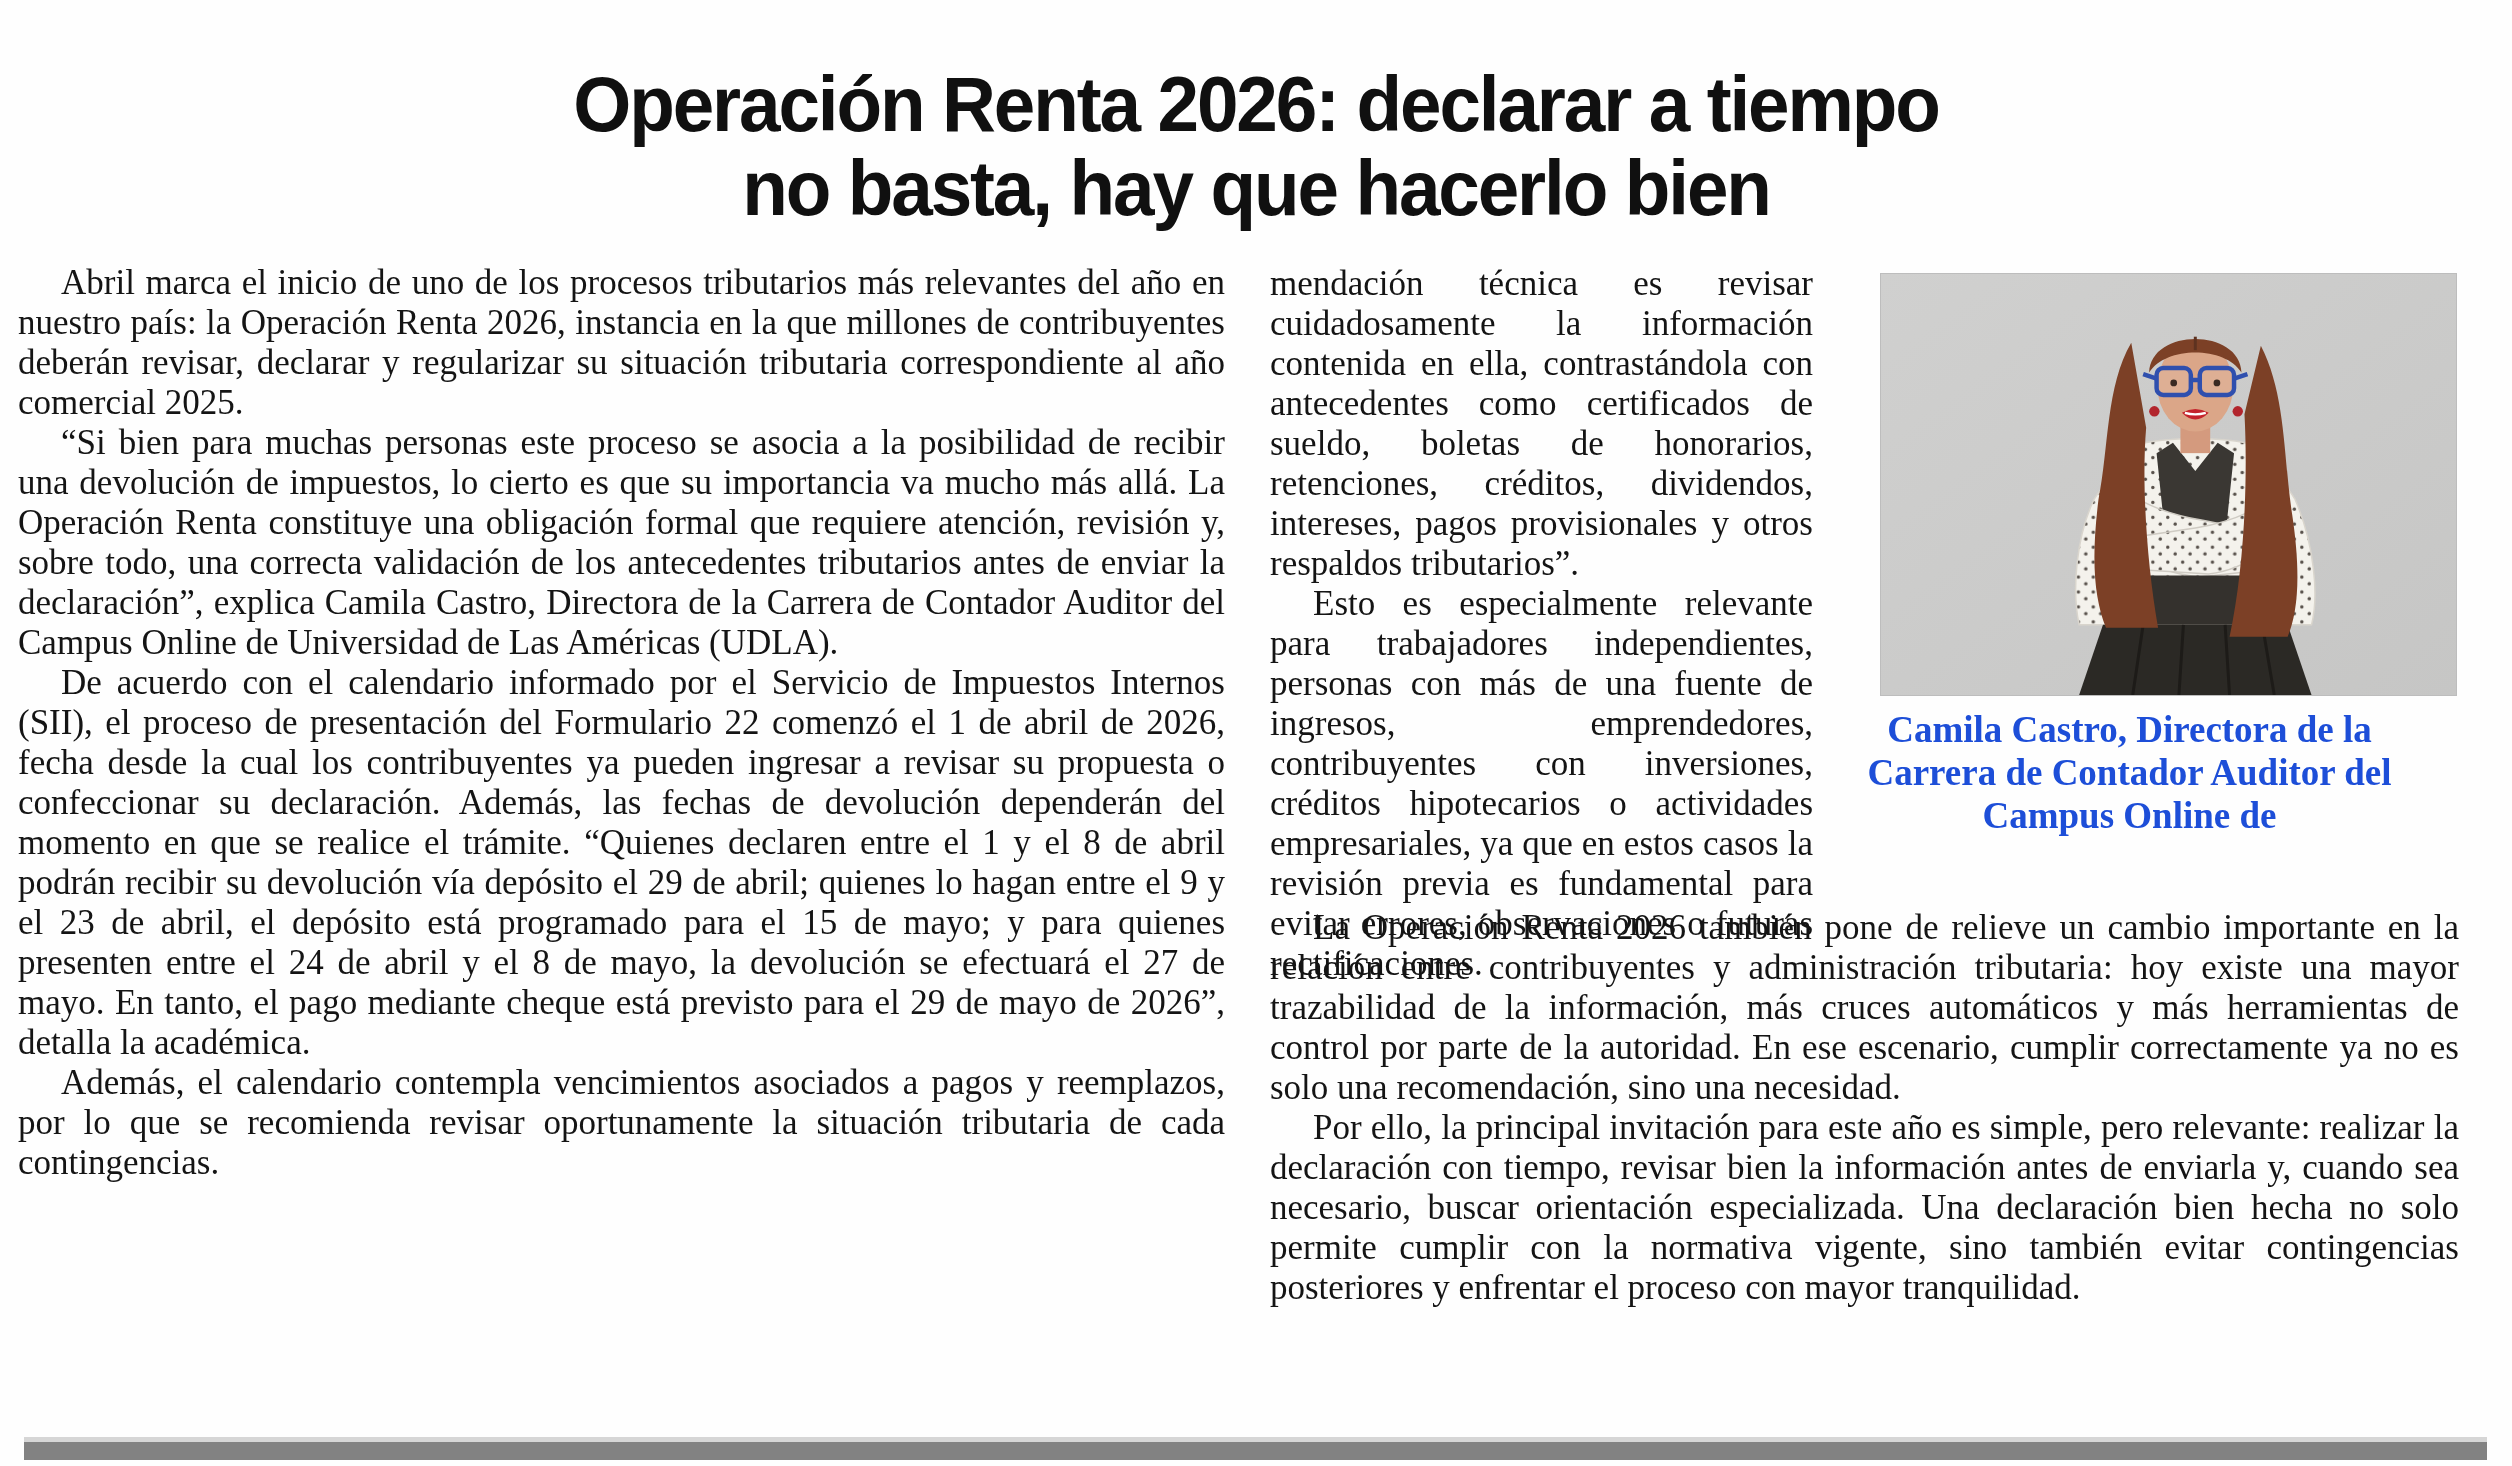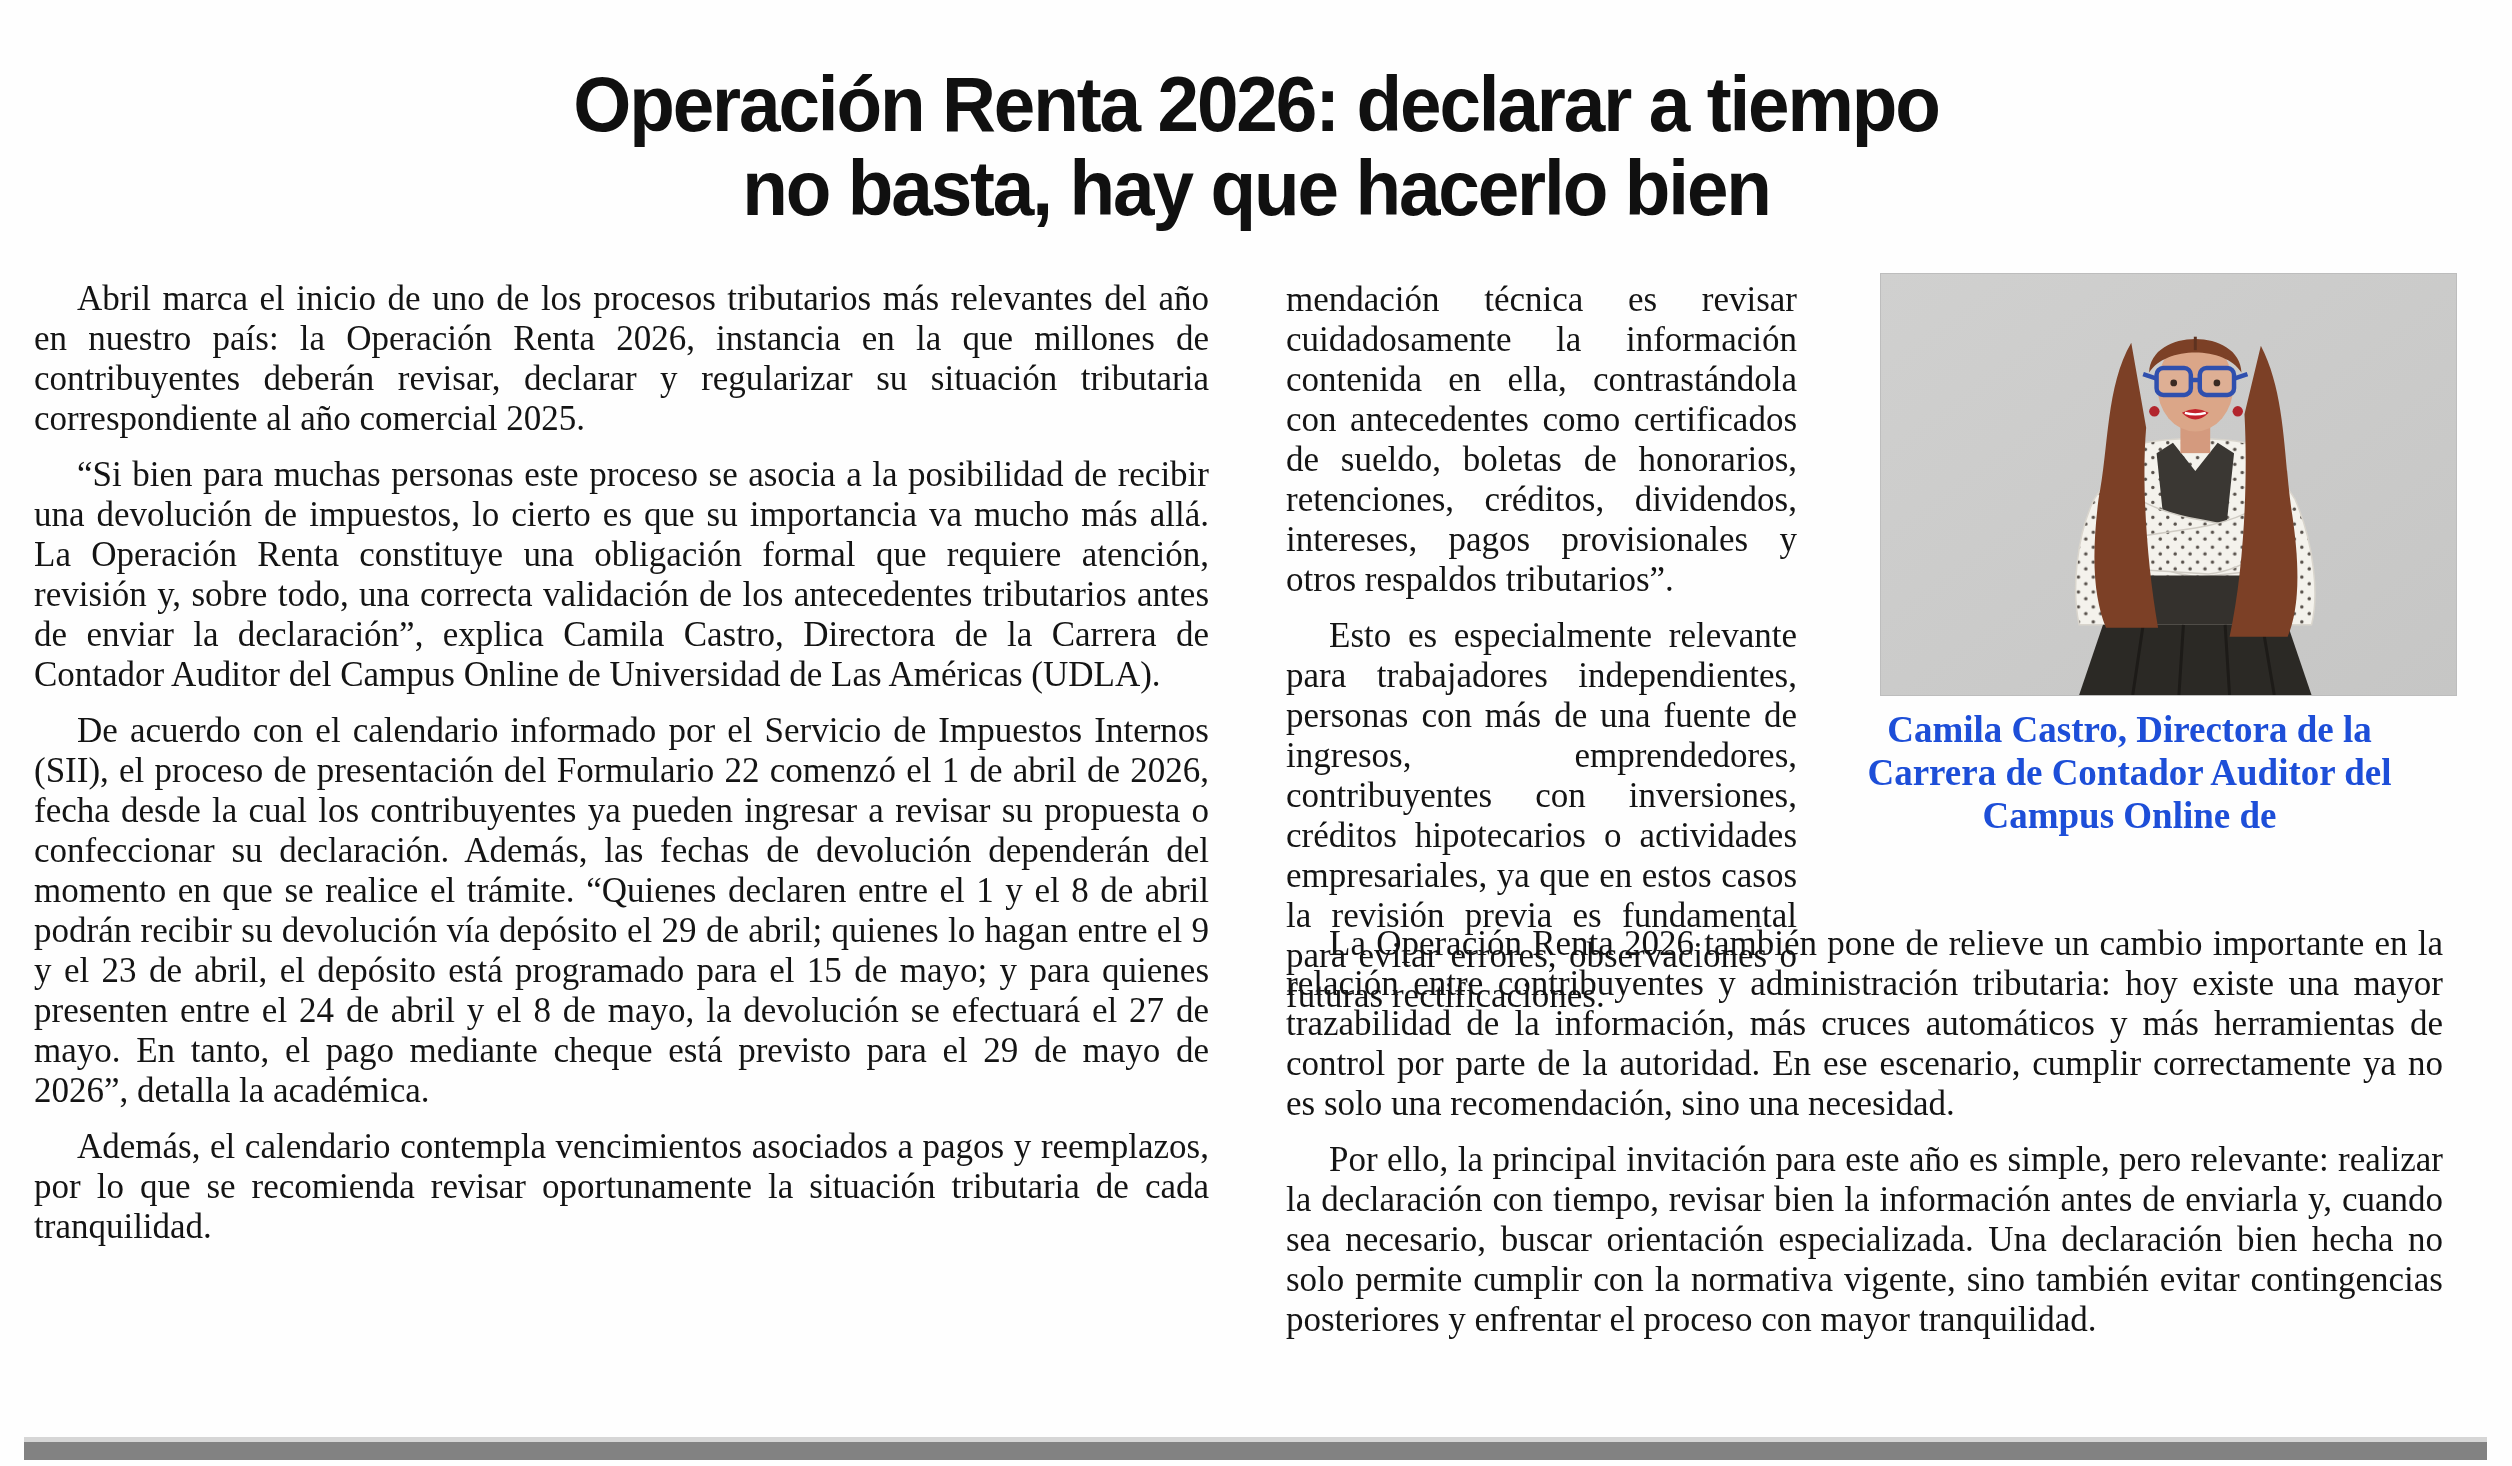--- a/index.html
+++ b/index.html
@@ -17,21 +17,21 @@
     font-weight:bold;
     font-size:77px;
     line-height:84px;
     letter-spacing:-2.2px;
     color:#101010;
     transform:scaleX(0.97);
     transform-origin:50% 0;
   }
   
   .btxt{font-size:35px;line-height:40px;text-align:justify;}
-  .btxt p{margin:16px;text-indent:43px;font-family:Liberation Serif, serif;}
+  .btxt p{margin:0;text-indent:43px;font-family:Liberation Serif, serif;}
   .btxt p.noindent{text-indent:0;}
   .col-left{position:absolute;left:18px;top:263px;width:1207px;}
   .col-mid{position:absolute;left:1270px;top:264px;width:543px;}
   .wide{position:absolute;left:1270px;top:908px;width:1189px;}
   .wide p{line-height:40px;}
   
   .portrait{
     position:absolute;left:1880px;top:273px;width:577px;height:423px;
     border:0.7px solid #bdbdbd;box-sizing:border-box;background:#cbcbca;
   }
@@ -52,21 +52,21 @@
 
 <h1 class="headline">
   <span style="display:block">Operación Renta 2026: declarar a tiempo</span>
   <span style="display:block">no basta, hay que hacerlo bien</span>
 </h1>
 
 <div class="btxt col-left">
   <p>Abril marca el inicio de uno de los procesos tributarios más relevantes del año en nuestro país: la Operación Renta 2026, instancia en la que millones de contribuyentes deberán revisar, declarar y regularizar su situación tributaria correspondiente al año comercial 2025.</p>
   <p>“Si bien para muchas personas este proceso se asocia a la posibilidad de recibir una devolución de impuestos, lo cierto es que su importancia va mucho más allá. La Operación Renta constituye una obligación formal que requiere atención, revisión y, sobre todo, una correcta validación de los antecedentes tributarios antes de enviar la declaración”, explica Camila Castro, Directora de la Carrera de Contador Auditor del Campus Online de Universidad de Las Américas (UDLA).</p>
   <p>De acuerdo con el calendario informado por el Servicio de Impuestos Internos (SII), el proceso de presentación del Formulario 22 comenzó el 1 de abril de 2026, fecha desde la cual los contribuyentes ya pueden ingresar a revisar su propuesta o confeccionar su declaración. Además, las fechas de devolución dependerán del momento en que se realice el trámite. “Quienes declaren entre el 1 y el 8 de abril podrán recibir su devolución vía depósito el 29 de abril; quienes lo hagan entre el 9 y el 23 de abril, el depósito está programado para el 15 de mayo; y para quienes presenten entre el 24 de abril y el 8 de mayo, la devolución se efectuará el 27 de mayo. En tanto, el pago mediante cheque está previsto para el 29 de mayo de 2026”, detalla la académica.</p>
-  <p>Además, el calendario contempla vencimientos asociados a pagos y reemplazos, por lo que se recomienda revisar oportunamente la situación tributaria de cada tranquilidad.</p>
+  <p>Además, el calendario contempla vencimientos asociados a pagos y reemplazos, por lo que se recomienda revisar oportunamente la situación tributaria de cada contingencias.</p>
 </div>
 
 <div class="btxt col-mid">
   <p class="noindent">mendación técnica es revisar cuidadosamente la información contenida en ella, contrastándola con antecedentes como certificados de sueldo, boletas de honorarios, retenciones, créditos, dividendos, intereses, pagos provisionales y otros respaldos tributarios”.</p>
   <p>Esto es especialmente relevante para trabajadores independientes, personas con más de una fuente de ingresos, emprendedores, contribuyentes con inversiones, créditos hipotecarios o actividades empresariales, ya que en estos casos la revisión previa es fundamental para evitar errores, observaciones o futuras rectificaciones.</p>
 </div>
 
 <div class="btxt wide">
   <p>La Operación Renta 2026 también pone de relieve un cambio importante en la relación entre contribuyentes y administración tributaria: hoy existe una mayor trazabilidad de la información, más cruces automáticos y más herramientas de control por parte de la autoridad. En ese escenario, cumplir correctamente ya no es solo una recomendación, sino una necesidad.</p>
   <p>Por ello, la principal invitación para este año es simple, pero relevante: realizar la declaración con tiempo, revisar bien la información antes de enviarla y, cuando sea necesario, buscar orientación especializada. Una declaración bien hecha no solo permite cumplir con la normativa vigente, sino también evitar contingencias posteriores y enfrentar el proceso con mayor tranquilidad.</p>

